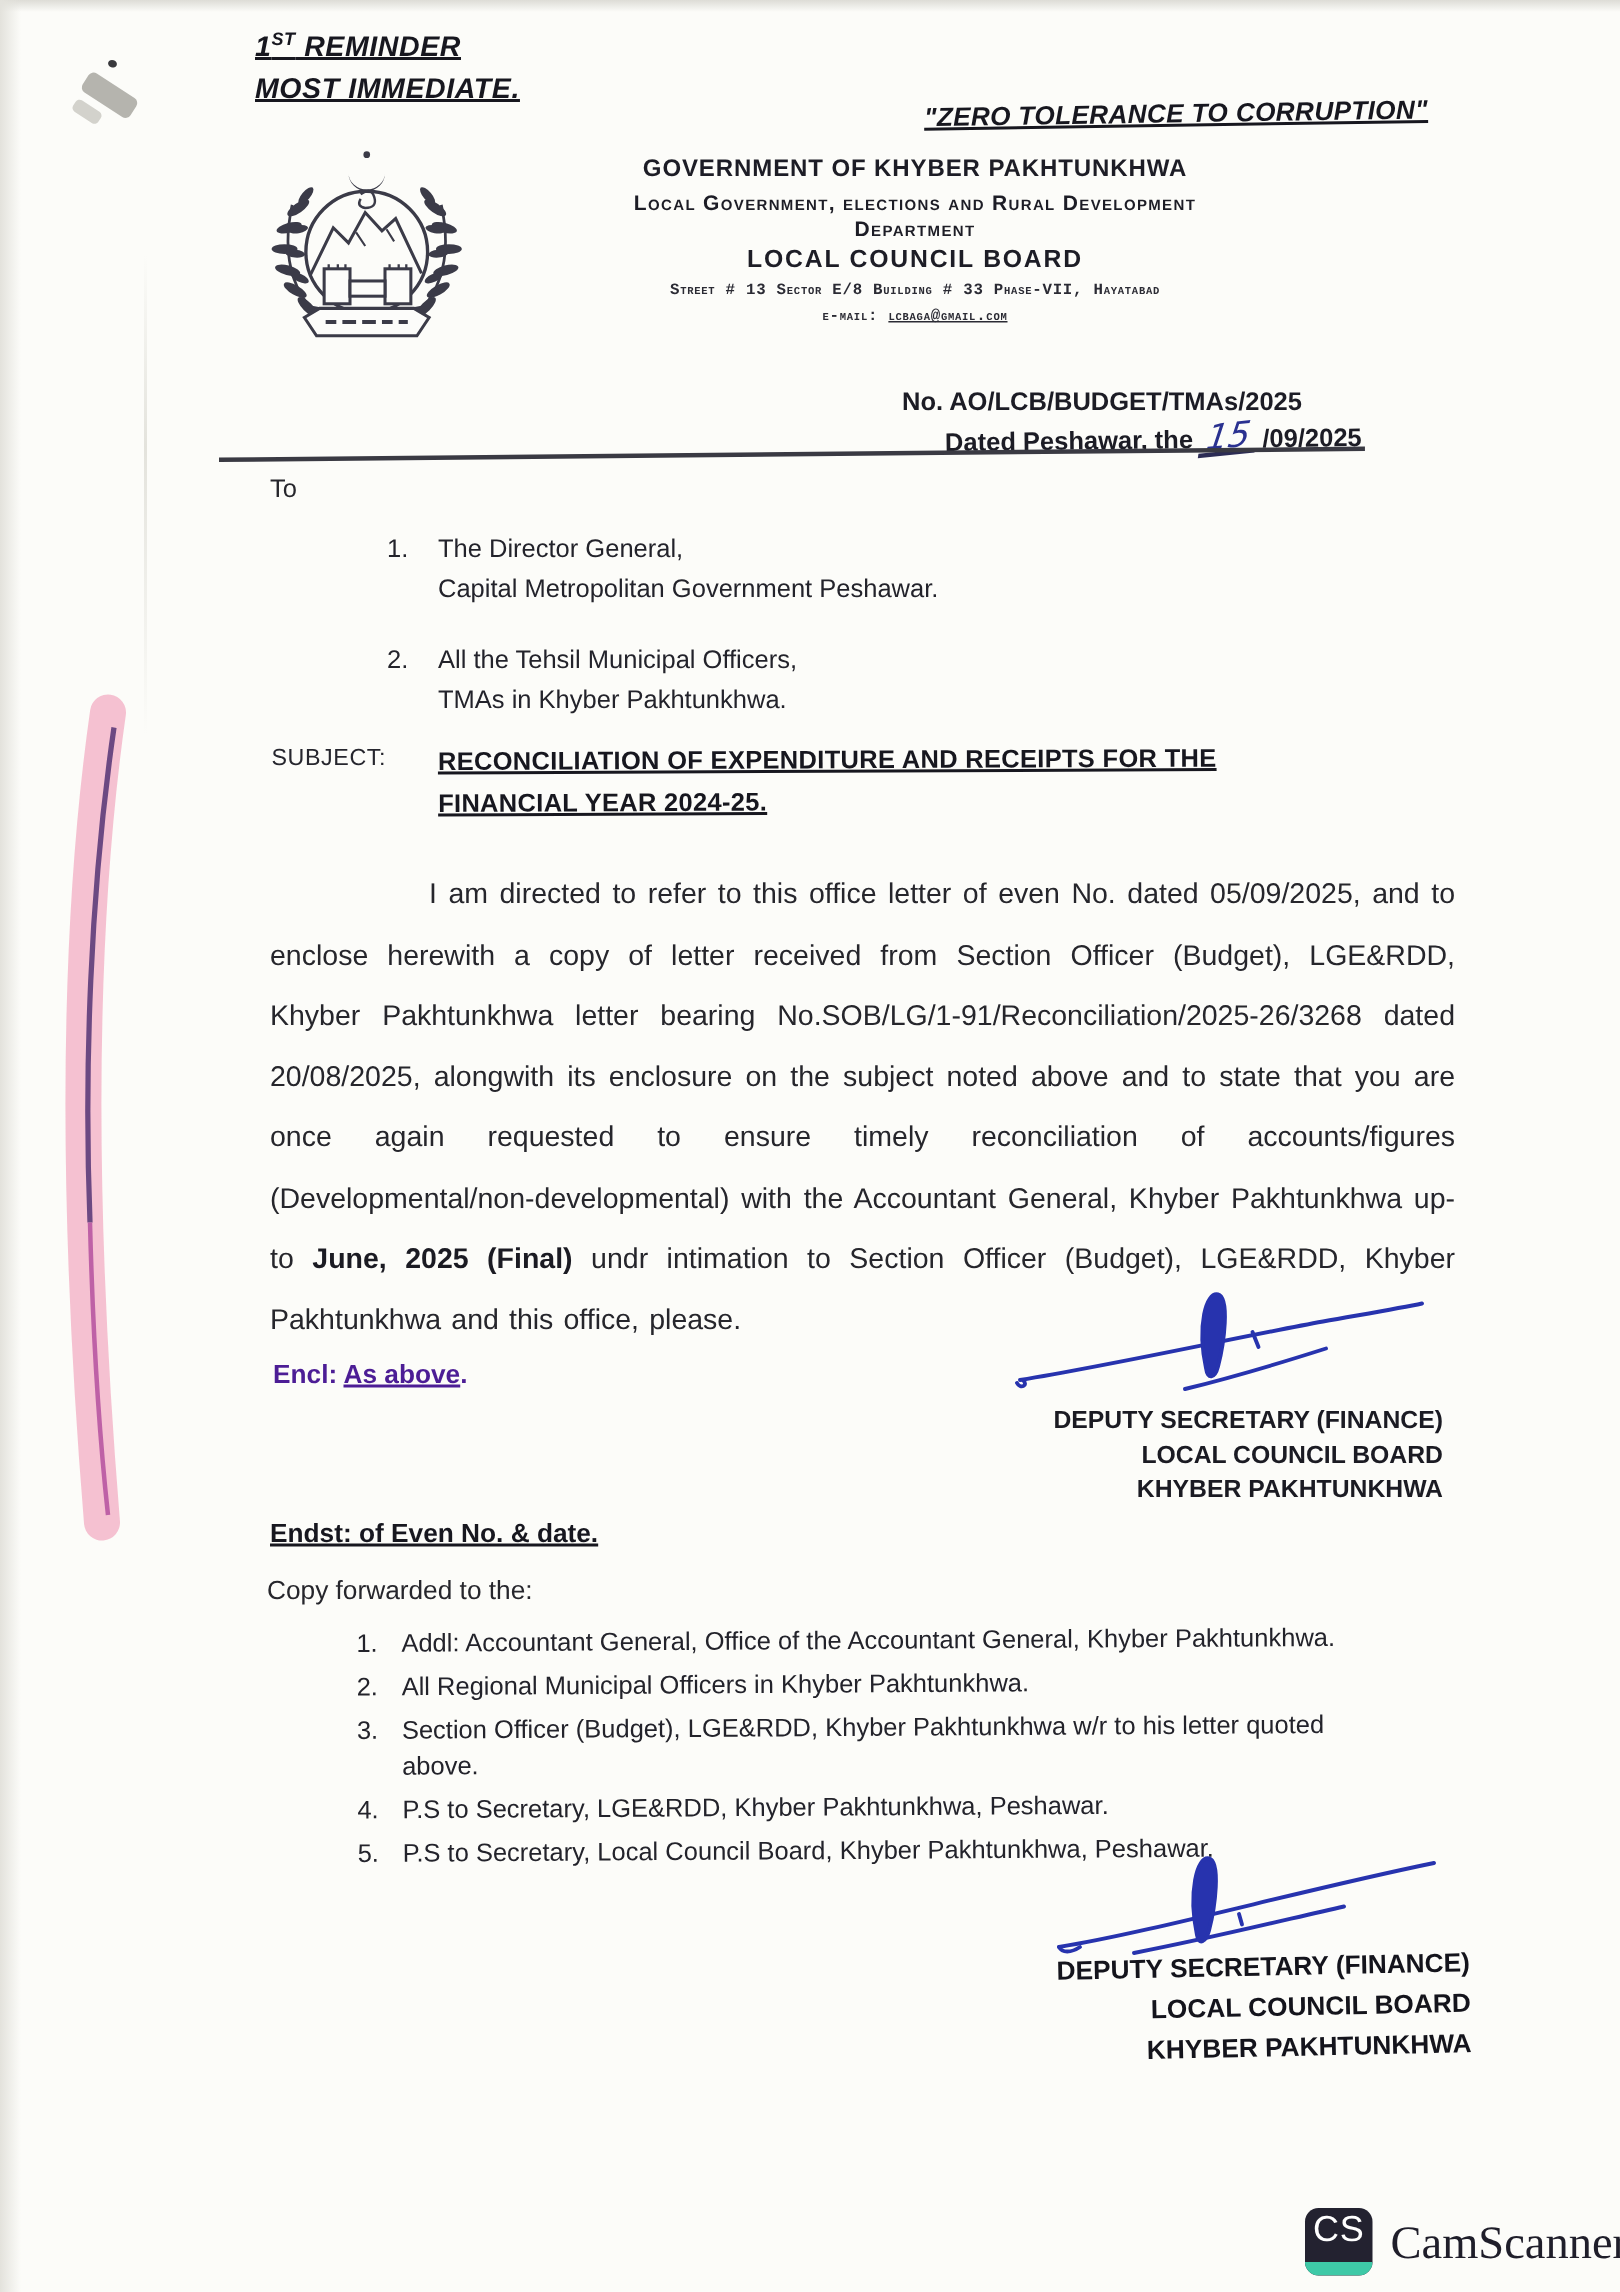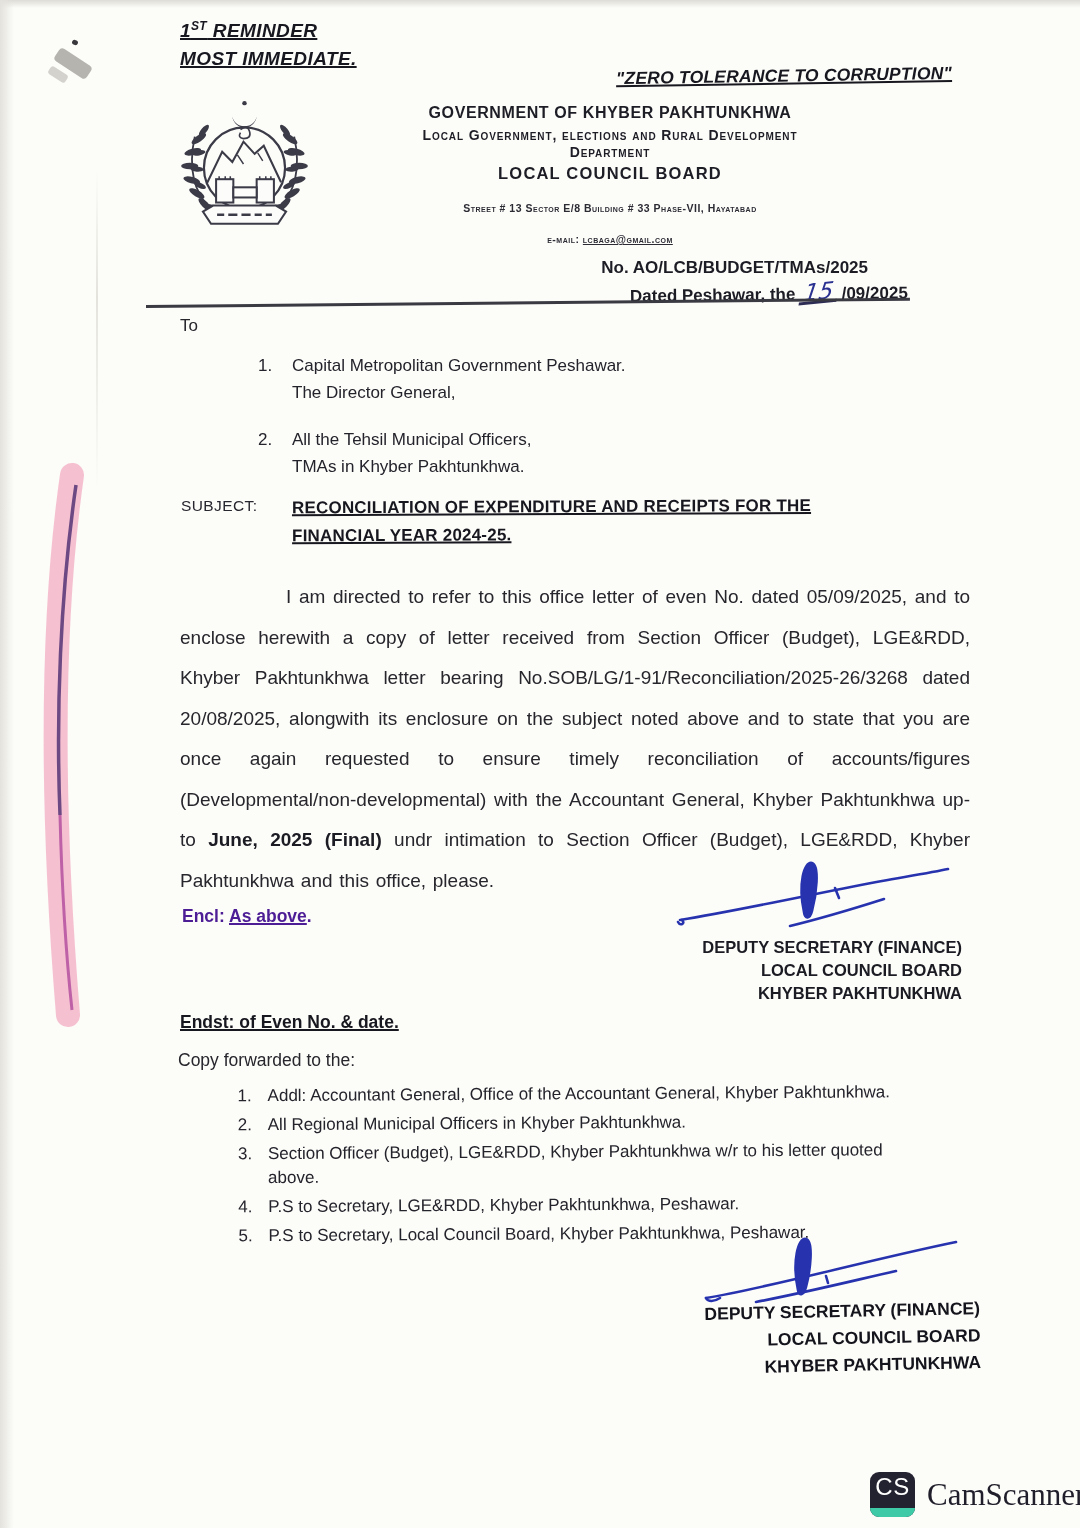--- a/index.html
+++ b/index.html
@@ -17,34 +17,34 @@
     border-radius:3px;transform:rotate(33deg);opacity:.6;}
   .ink-dot{position:absolute;left:72px;top:40px;width:6px;height:5px;background:#39393d;border-radius:50%;
     transform:rotate(20deg);}
   .fold-line{position:absolute;left:96px;top:170px;width:2px;height:320px;
     background:linear-gradient(rgba(190,190,182,0),#d9d8d0 40%,rgba(230,230,224,0));opacity:.7;}
   .pink-edge{position:absolute;left:36px;top:455px;}
 
   
   .reminder{position:absolute;left:170px;top:12px;font-size:19px;font-weight:bold;font-style:italic;
     color:#17171f;line-height:28px;letter-spacing:.4px;}
-  .reminder div{text-decoration:underline;text-decoration-thickness:2px;margin-left:10px;}
+  .reminder div{text-decoration:underline;text-decoration-thickness:2px;}
   .slogan{position:absolute;left:560px;top:66px;width:392px;text-align:right;font-size:17.5px;
     font-weight:bold;font-style:italic;color:#17171f;text-decoration:underline;
     text-decoration-thickness:2px;transform:rotate(-0.9deg);letter-spacing:.2px;}
 
   
   .crest{position:absolute;left:176px;top:94px;width:138px;height:142px;opacity:.92;filter:blur(.3px);}
   .letterhead{position:absolute;left:315px;top:104px;width:590px;text-align:center;color:#1d1d26;}
   .lh-gov{font-size:16px;font-weight:bold;letter-spacing:.6px;}
   .lh-dept{font-size:14px;font-weight:bold;font-variant:small-caps;letter-spacing:.9px;margin-top:5px;}
   .lh-dept2{font-size:14px;font-weight:bold;font-variant:small-caps;letter-spacing:.9px;margin-top:1px;}
   .lh-board{font-size:16.5px;font-weight:bold;letter-spacing:1.2px;margin-top:4px;}
   .lh-addr,.lh-phone,.lh-email{font-size:10.5px;font-weight:bold;font-variant:small-caps;
-    letter-spacing:.5px;margin-top:19px;color:#2b2b34;}
+    letter-spacing:.5px;margin-top:5px;color:#2b2b34;font-family:Liberation Mono, monospace;}
   .lh-email .email{text-decoration:underline;}
 
   
   .ref-no{position:absolute;right:212px;top:258px;font-size:17px;font-weight:bold;color:#1c1c25;
     white-space:nowrap;}
   .ref-date{position:absolute;right:172px;top:283px;font-size:17px;font-weight:bold;color:#1c1c25;
     white-space:nowrap;transform:rotate(-0.7deg);}
   .hand-day{display:inline-block;font-family:"DejaVu Sans",sans-serif;font-style:italic;
     font-size:23px;font-weight:normal;color:#2a3190;transform:rotate(-5deg) skewX(-14deg);
     border-bottom:3px solid #2c2c55;padding:0 5px 0 4px;margin:0 3px 0 5px;line-height:18px;}
@@ -188,22 +188,22 @@
   <div class="ref-date">
     <span>Dated Peshawar, the</span><span class="hand-day">15</span><span>/09/2025</span>
   </div>
   <div class="rule-main"></div>
 
   <div class="to-label">To</div>
   <div class="recipients">
     <div class="recipient">
       <span class="num">1.</span>
       <div>
+        <div>The Director General,</div>
         <div>Capital Metropolitan Government Peshawar.</div>
-        <div>The Director General,</div>
       </div>
     </div>
     <div class="recipient">
       <span class="num">2.</span>
       <div>
         <div>All the Tehsil Municipal Officers,</div>
         <div>TMAs in Khyber Pakhtunkhwa.</div>
       </div>
     </div>
   </div>

